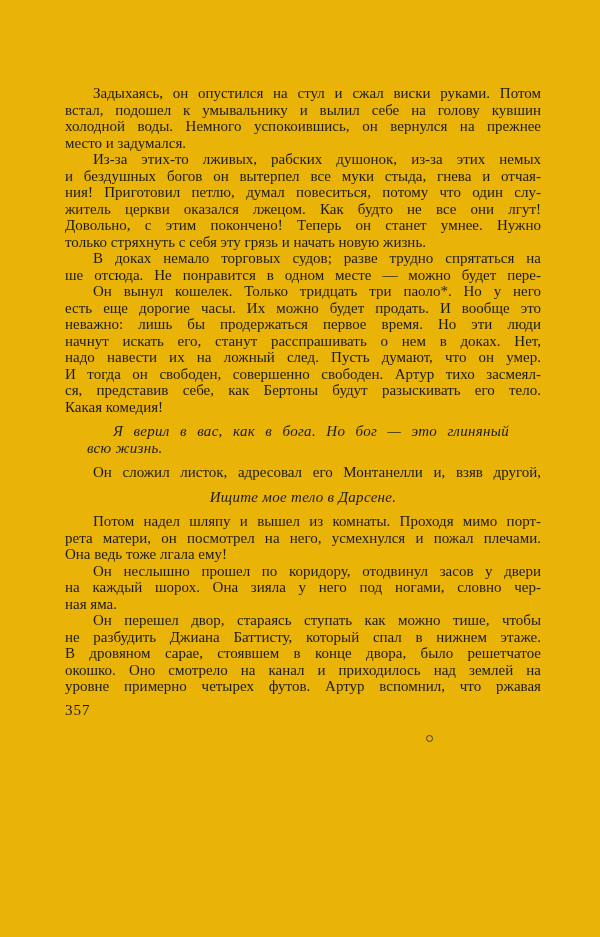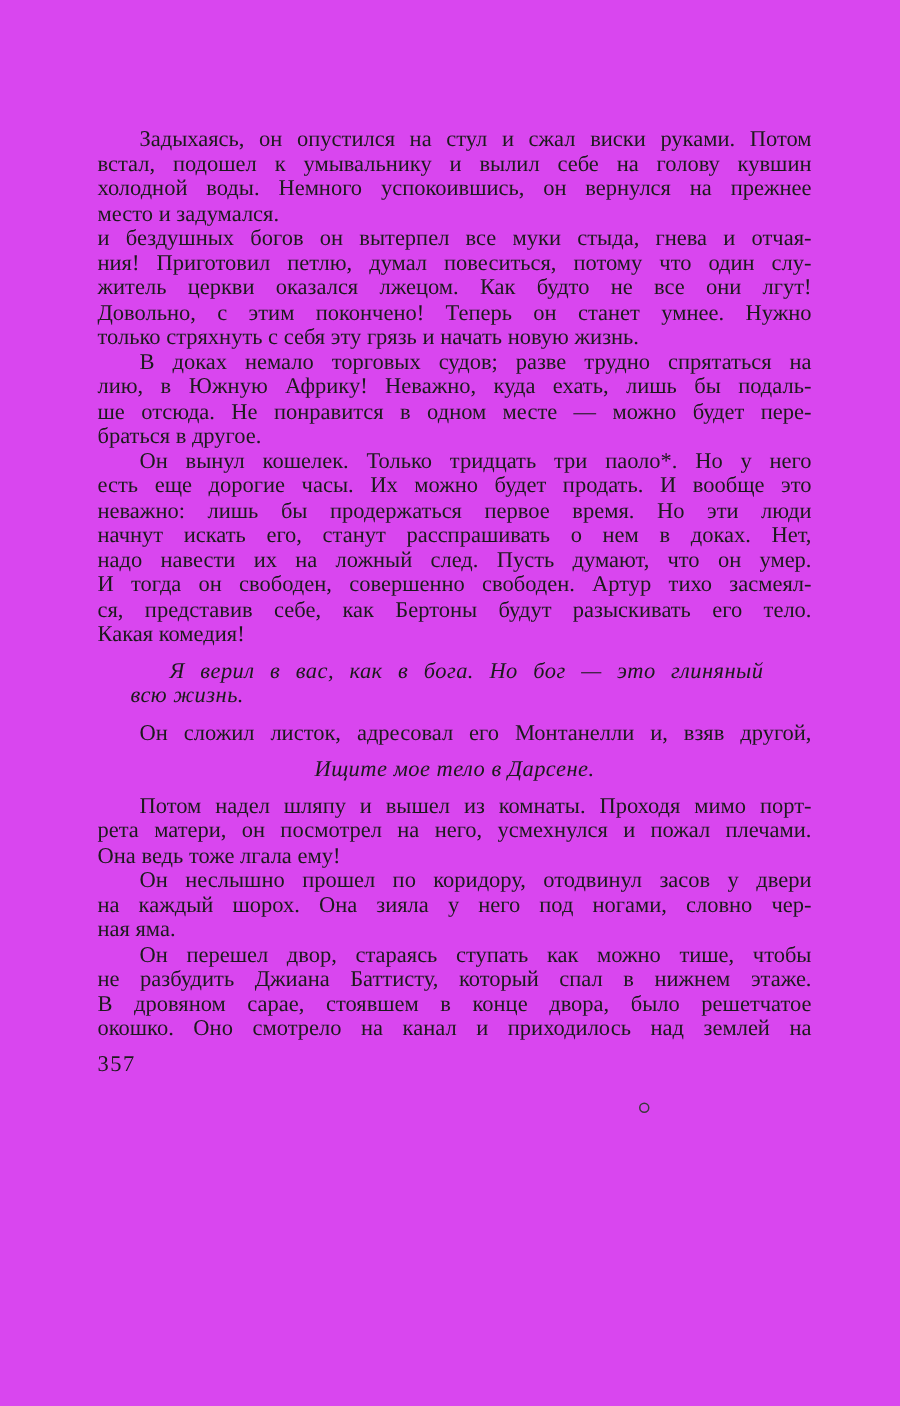--- a/index.html
+++ b/index.html
@@ -4,21 +4,21 @@
 <style>
   html, body {
     margin: 0;
     padding: 0;
     background: #fdfdfb;
   }
   .page {
     position: relative;
     width: 600px;
     height: 937px;
-    background: #d946ef;
+    background: #eab308;
     overflow: hidden;
     font-family: "Liberation Serif", "DejaVu Serif", serif;
     color: #1b1b1b;
   }
   .text-block {
     position: absolute;
     left: 65px;
     top: 85px;
     width: 476px;
     font-size: 15px;
@@ -75,31 +75,30 @@
 
 <div class="page">
   <div class="text-block">
       <div class="para body">
         <div class="line first">Задыхаясь, он опустился на стул и сжал виски руками. Потом</div>
         <div class="line">встал, подошел к умывальнику и вылил себе на голову кувшин</div>
         <div class="line">холодной воды. Немного успокоившись, он вернулся на прежнее</div>
         <div class="line end">место и задумался.</div>
       </div>
       <div class="para body">
+        <div class="line first">Из-за этих-то лживых, рабских душонок, из-за этих немых</div>
         <div class="line">и бездушных богов он вытерпел все муки стыда, гнева и отчая-</div>
         <div class="line">ния! Приготовил петлю, думал повеситься, потому что один слу-</div>
         <div class="line">житель церкви оказался лжецом. Как будто не все они лгут!</div>
         <div class="line">Довольно, с этим покончено! Теперь он станет умнее. Нужно</div>
         <div class="line end">только стряхнуть с себя эту грязь и начать новую жизнь.</div>
       </div>
       <div class="para body">
         <div class="line first">В доках немало торговых судов; разве трудно спрятаться на</div>
-        <div class="line">лию, в Южную Африку! Неважно, куда ехать, лишь бы подаль-</div>
         <div class="line">ше отсюда. Не понравится в одном месте — можно будет пере-</div>
-        <div class="line end">браться в другое.</div>
       </div>
       <div class="para body">
         <div class="line first">Он вынул кошелек. Только тридцать три паоло*. Но у него</div>
         <div class="line">есть еще дорогие часы. Их можно будет продать. И вообще это</div>
         <div class="line">неважно: лишь бы продержаться первое время. Но эти люди</div>
         <div class="line">начнут искать его, станут расспрашивать о нем в доках. Нет,</div>
         <div class="line">надо навести их на ложный след. Пусть думают, что он умер.</div>
         <div class="line">И тогда он свободен, совершенно свободен. Артур тихо засмеял-</div>
         <div class="line">ся, представив себе, как Бертоны будут разыскивать его тело.</div>
         <div class="line end">Какая комедия!</div>
@@ -122,17 +121,18 @@
       <div class="para body">
         <div class="line first">Он неслышно прошел по коридору, отодвинул засов у двери</div>
         <div class="line">на каждый шорох. Она зияла у него под ногами, словно чер-</div>
         <div class="line end">ная яма.</div>
       </div>
       <div class="para body">
         <div class="line first">Он перешел двор, стараясь ступать как можно тише, чтобы</div>
         <div class="line">не разбудить Джиана Баттисту, который спал в нижнем этаже.</div>
         <div class="line">В дровяном сарае, стоявшем в конце двора, было решетчатое</div>
         <div class="line">окошко. Оно смотрело на канал и приходилось над землей на</div>
+        <div class="line">уровне примерно четырех футов. Артур вспомнил, что ржавая</div>
       </div>
       <div class="page-number">357</div>
     </div>
   <div class="scan-speck"></div>
 </div>
 
 </body></html>

